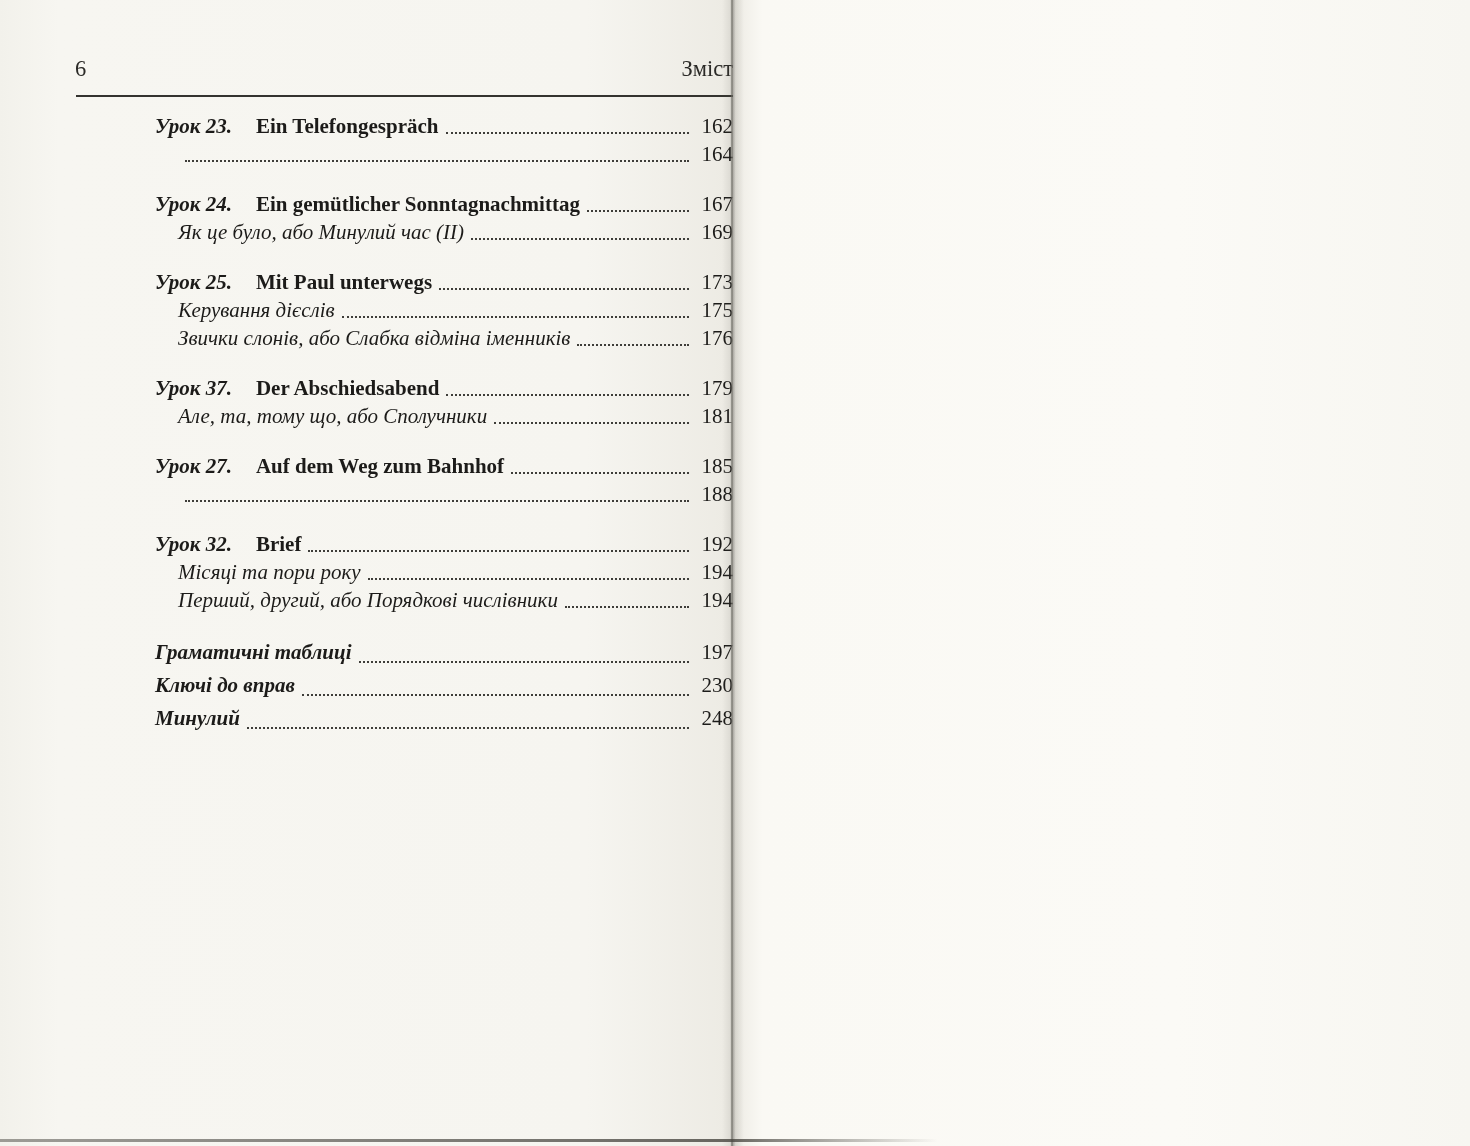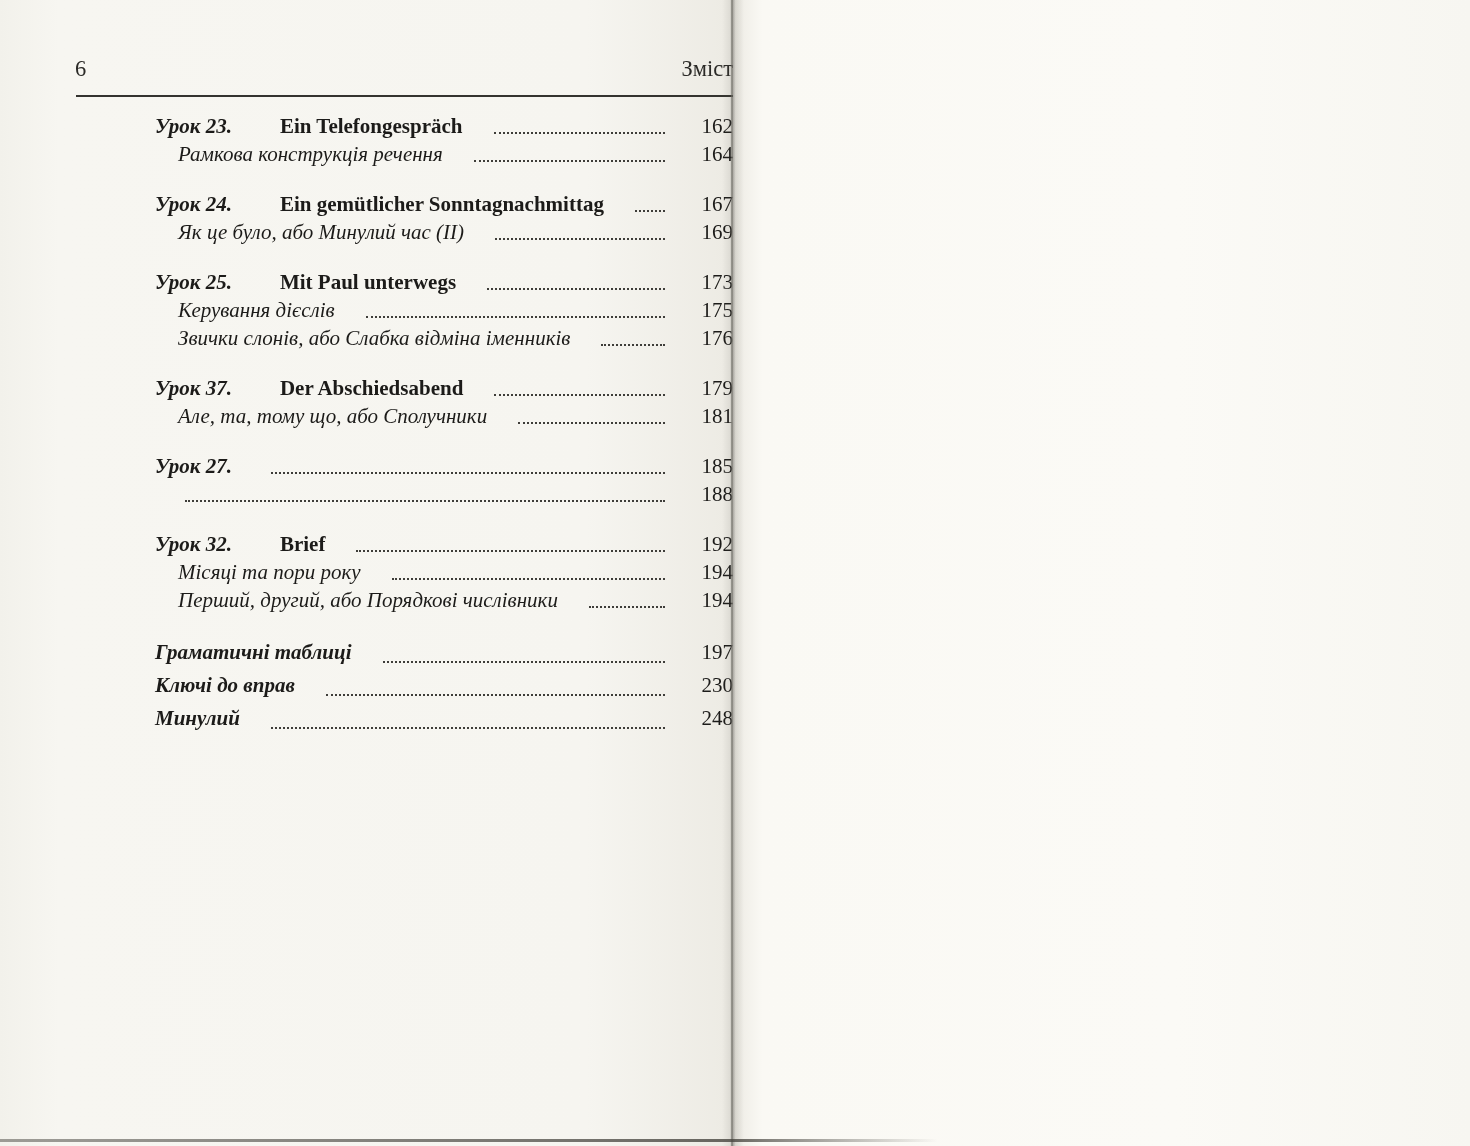--- a/index.html
+++ b/index.html
@@ -28,21 +28,21 @@
     position:absolute;left:0;top:1139px;width:938px;height:3px;
     background:linear-gradient(to right,rgba(70,68,62,0.50) 0,rgba(70,68,62,0.80) 78%,rgba(70,68,62,0) 100%);
   }
   
   .run-head{position:absolute;display:flex;justify-content:space-between;align-items:baseline;font-size:22.5px;color:#2b2a27;}
   .run-head-left{left:75px;top:56px;width:658px;}
   .head-rule{position:absolute;height:2.4px;background:#34332f;}
   .head-rule-left{left:76px;top:95px;width:657px;}
   
   .toc{position:absolute;left:155px;top:112px;width:578px;font-size:21px;}
-  .toc-row{display:flex;align-items:center;line-height:28px;gap:24px;}
+  .toc-row{display:flex;align-items:center;line-height:28px;}
   .toc-group{margin-bottom:22px;}
   .toc-row .lesson{font-weight:bold;font-style:italic;margin-right:8px;white-space:nowrap;}
   .toc-row .title{font-weight:bold;white-space:nowrap;margin-left:16px;}
   .toc-row.sub{padding-left:23px;font-style:italic;}
   .toc-row.sub .subtext{white-space:nowrap;}
   .leader{flex:1 1 auto;min-width:18px;height:0;border-bottom:2.3px dotted #3e3d39;margin:0 4px 6px 7px;align-self:flex-end;}
   .pagenum{min-width:40px;text-align:right;font-style:normal;font-weight:normal;}
   .toc-extras{margin-top:12px;}
   .toc-row.extra{line-height:33px;}
   .toc-row.extra .extratext{font-weight:bold;white-space:nowrap;font-style:italic;}
@@ -62,21 +62,20 @@
     <div class="toc">
 
       <div class="toc-group">
         <div class="toc-row main">
           <span class="lesson">Урок 23.</span>
           <span class="title">Ein Telefongespräch</span>
           <span class="leader"></span>
           <span class="pagenum">162</span>
         </div>
         <div class="toc-row sub">
-          <span class="subtext">Рамкова конструкція речення</span>
           <span class="leader"></span>
           <span class="pagenum">164</span>
         </div>
       </div>
 
       <div class="toc-group">
         <div class="toc-row main">
           <span class="lesson">Урок 24.</span>
           <span class="title">Ein gemütlicher Sonntagnachmittag</span>
           <span class="leader"></span>
@@ -118,20 +117,21 @@
         <div class="toc-row sub">
           <span class="subtext">Але, та, тому що, або Сполучники</span>
           <span class="leader"></span>
           <span class="pagenum">181</span>
         </div>
       </div>
 
       <div class="toc-group">
         <div class="toc-row main">
           <span class="lesson">Урок 27.</span>
+          <span class="title">Auf dem Weg zum Bahnhof</span>
           <span class="leader"></span>
           <span class="pagenum">185</span>
         </div>
         <div class="toc-row sub">
           <span class="leader"></span>
           <span class="pagenum">188</span>
         </div>
       </div>
 
       <div class="toc-group">

